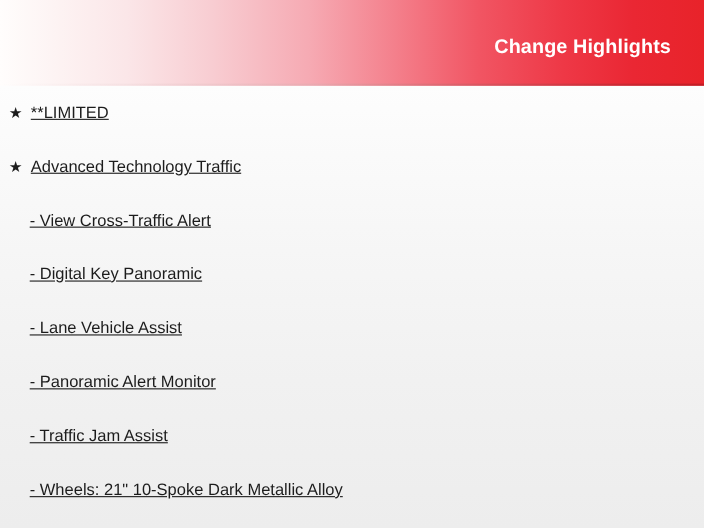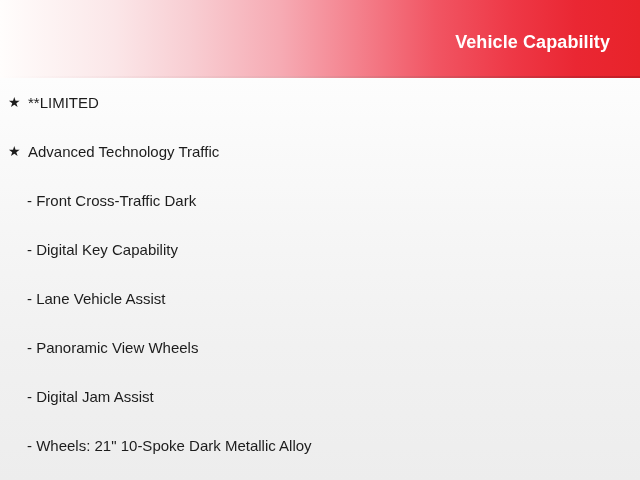--- a/index.html
+++ b/index.html
@@ -99,35 +99,36 @@
     position: absolute;
     left: 8px;
     top: 0;
     font-size: 14px;
     line-height: 49px;
     color: #1c1c1c;
   }
 
   .row-label {
     display: inline;
+    text-decoration: underline;
   }
 </style>
 </head>
 <body>
 
 <div id="page">
 
   <div id="header-banner">
-    <h1 id="header-title">Vehicle Capability</h1>
+    <h1 id="header-title">Change Highlights</h1>
   </div>
 
   <ul id="highlights-list">
       <li class="highlight-row level-top"><span class="bullet-star">★</span><span class="row-label">**LIMITED</span></li>
       <li class="highlight-row level-top"><span class="bullet-star">★</span><span class="row-label">Advanced Technology Traffic</span></li>
-      <li class="highlight-row level-sub"><span class="row-label">- Front Cross-Traffic Dark</span></li>
-      <li class="highlight-row level-sub"><span class="row-label">- Digital Key Capability</span></li>
+      <li class="highlight-row level-sub"><span class="row-label">- View Cross-Traffic Alert</span></li>
+      <li class="highlight-row level-sub"><span class="row-label">- Digital Key Panoramic</span></li>
       <li class="highlight-row level-sub"><span class="row-label">- Lane Vehicle Assist</span></li>
-      <li class="highlight-row level-sub"><span class="row-label">- Panoramic View Wheels</span></li>
-      <li class="highlight-row level-sub"><span class="row-label">- Digital Jam Assist</span></li>
+      <li class="highlight-row level-sub"><span class="row-label">- Panoramic Alert Monitor</span></li>
+      <li class="highlight-row level-sub"><span class="row-label">- Traffic Jam Assist</span></li>
       <li class="highlight-row level-sub"><span class="row-label">- Wheels: 21" 10-Spoke Dark Metallic Alloy</span></li>
     </ul>
 
 </div>
 
 </body></html>

